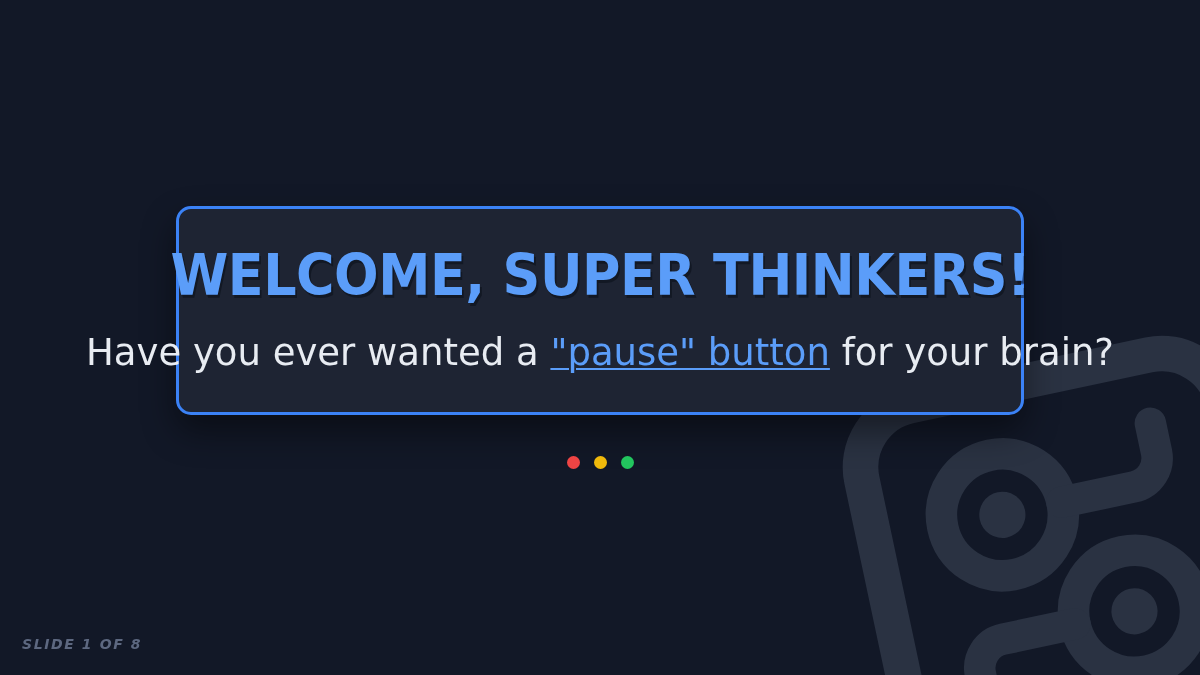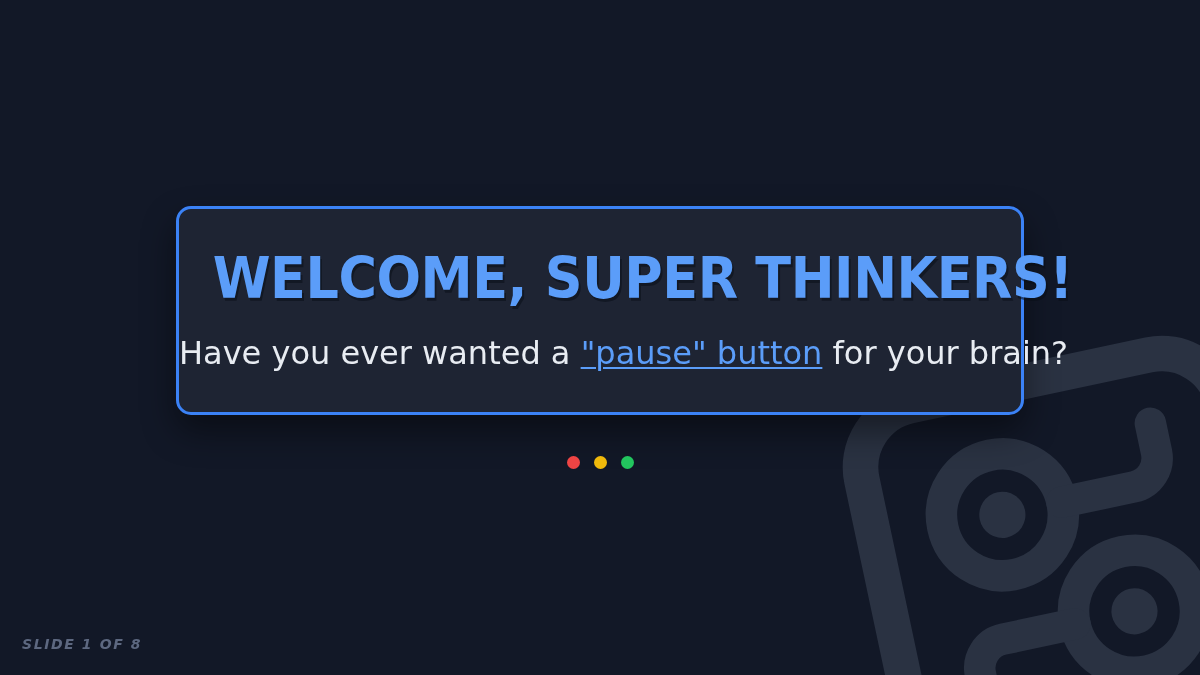--- a/index.html
+++ b/index.html
@@ -40,41 +40,42 @@
     left:176px;
     top:206px;
     width:848px;
     height:209px;
     background:#1e2433;
     border:3px solid #3b82f6;
     border-radius:15px;
     box-shadow:0 16px 34px rgba(0,0,0,0.45);
     display:flex;
     flex-direction:column;
+    align-items:center;
     justify-content:center;
   }
 
   .card-title {
     color:#5b9df9;
     font-family:"DejaVu Sans", sans-serif;
     font-size:57px;
     font-weight:bold;
     letter-spacing:-0.5px;
     line-height:1;
     text-align:center;
     transform:scaleX(0.92);
     text-shadow:2px 3px 0 rgba(10,14,24,0.55);
     white-space:nowrap;
   }
 
   .card-subtitle {
     margin-top:28px;
     color:#e8ecf2;
     font-family:"DejaVu Sans", sans-serif;
-    font-size:32px;
+    font-size:37px;
     font-weight:normal;
     line-height:1.15;
     text-align:center;
     white-space:nowrap;
   }
 
   .accent-link {
     color:#5b9df9;
     text-decoration:underline;
     text-underline-offset:3px;

